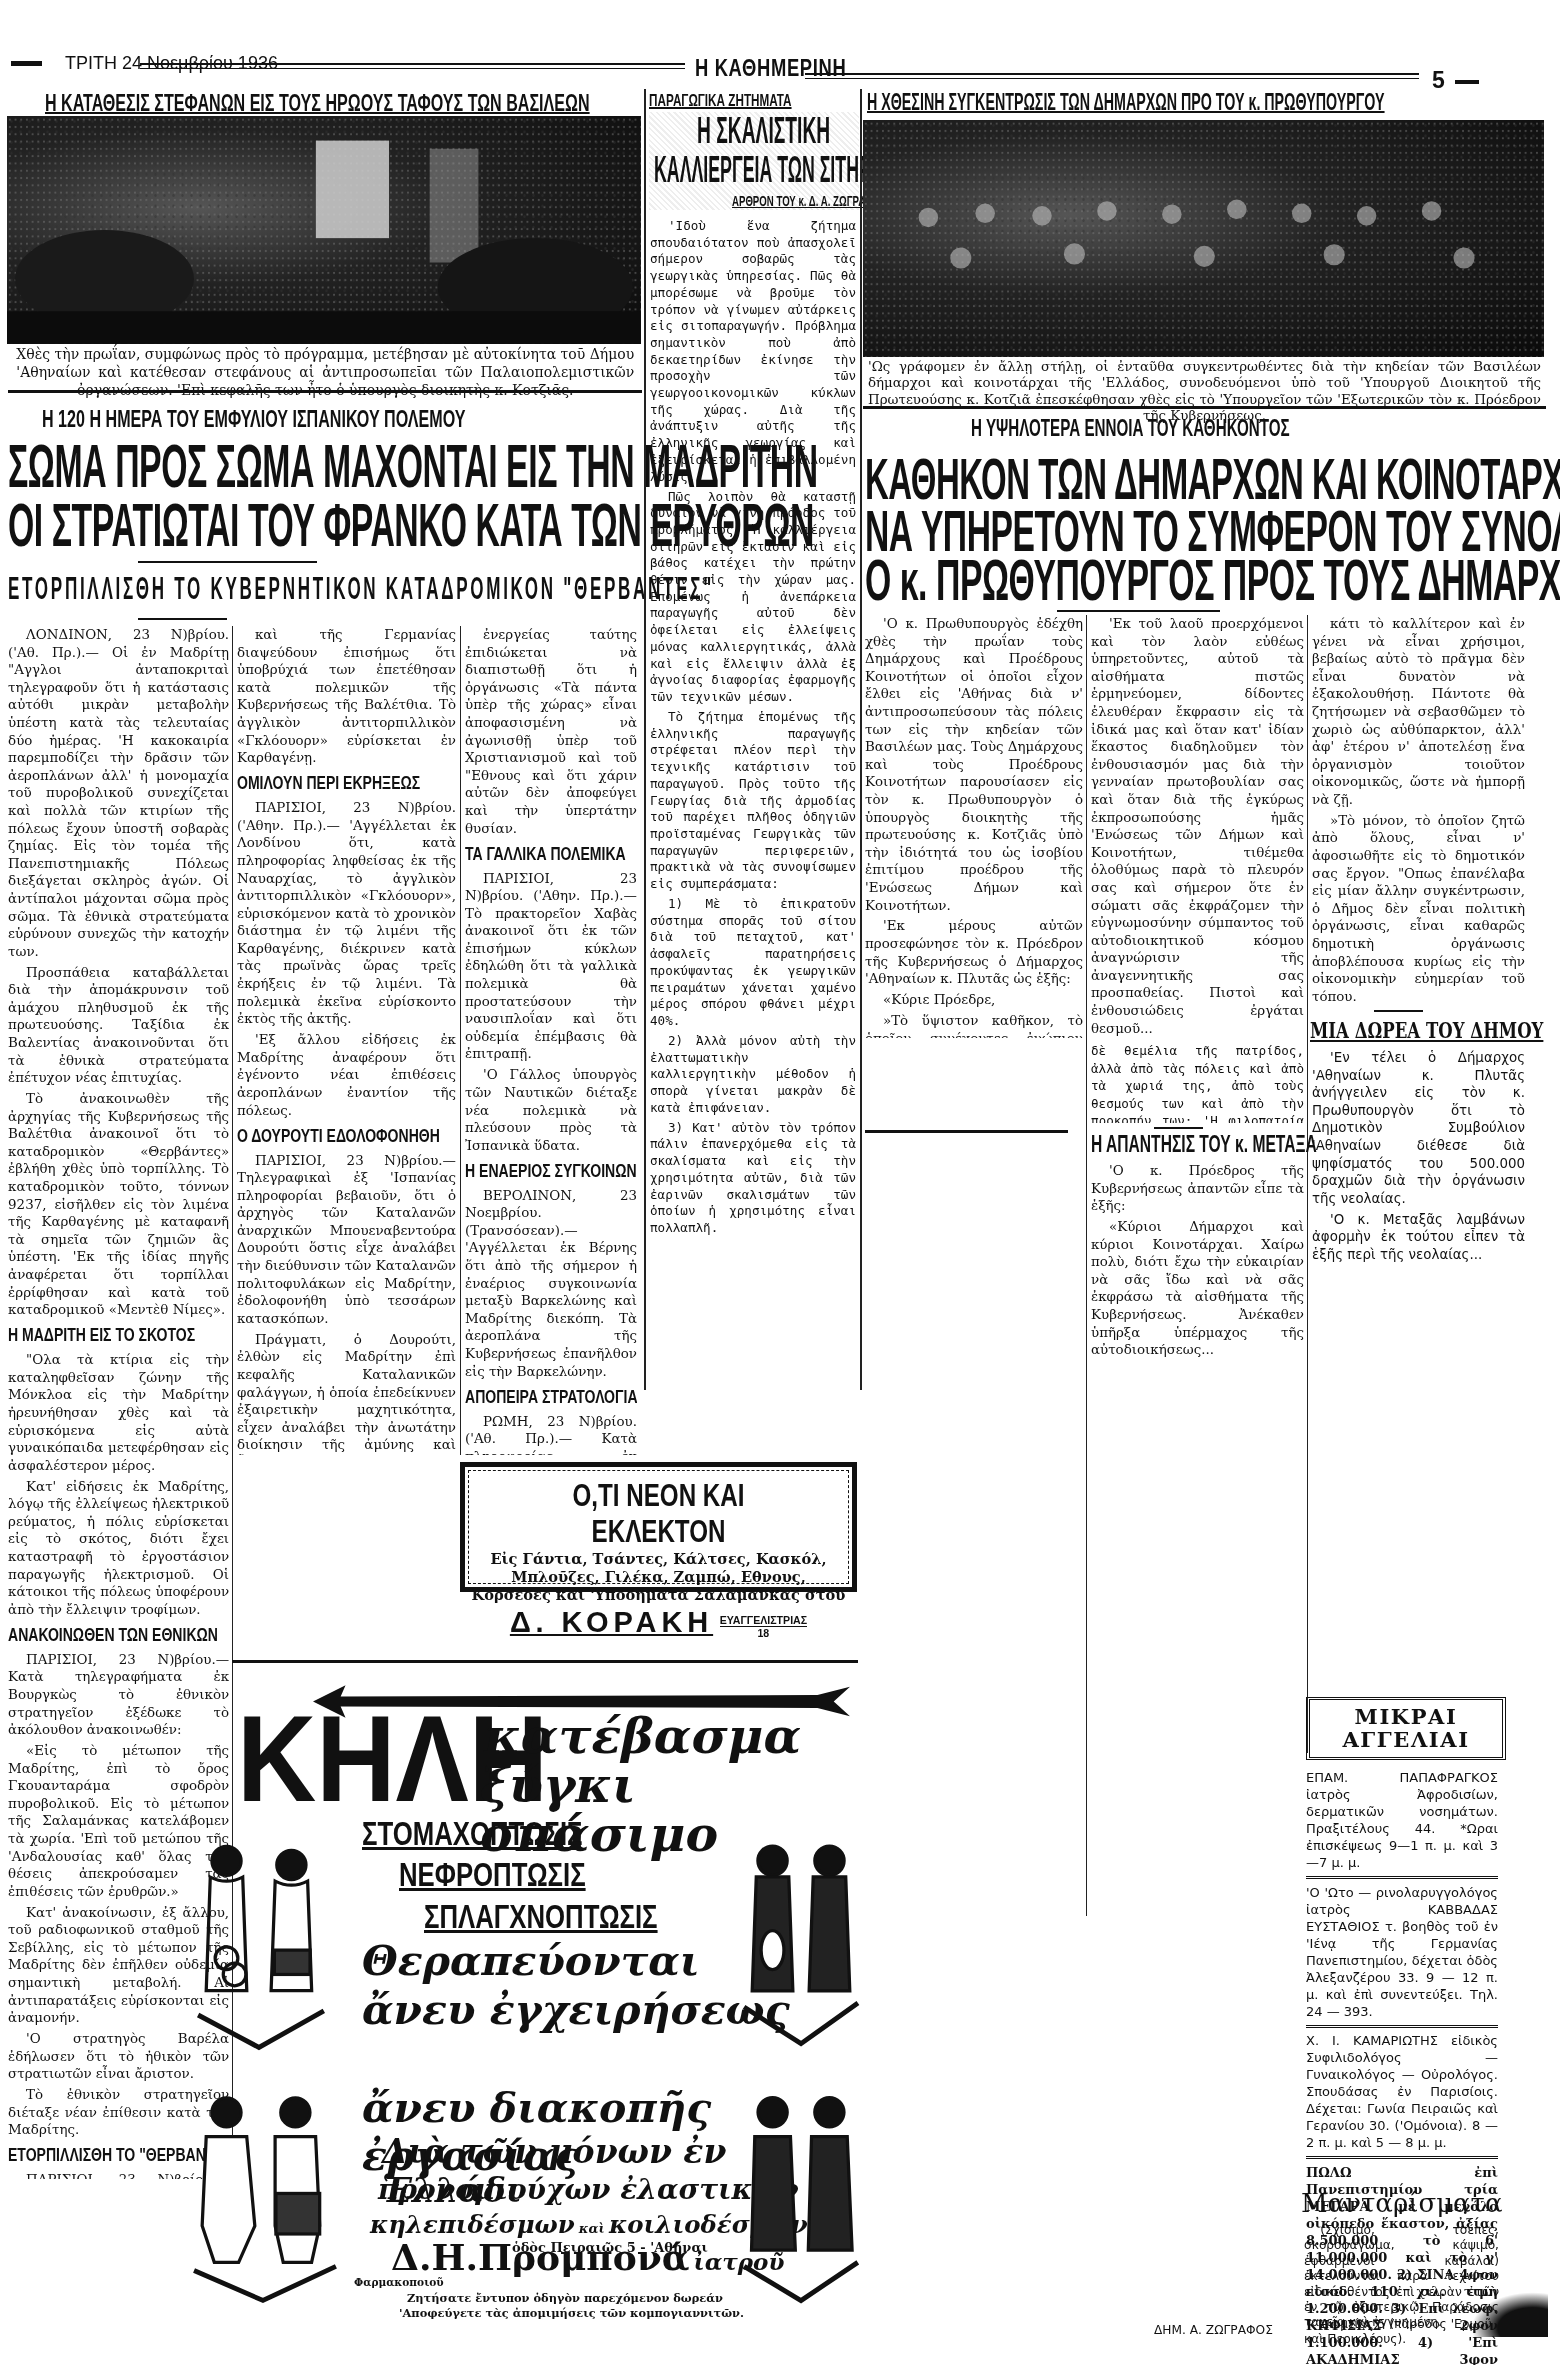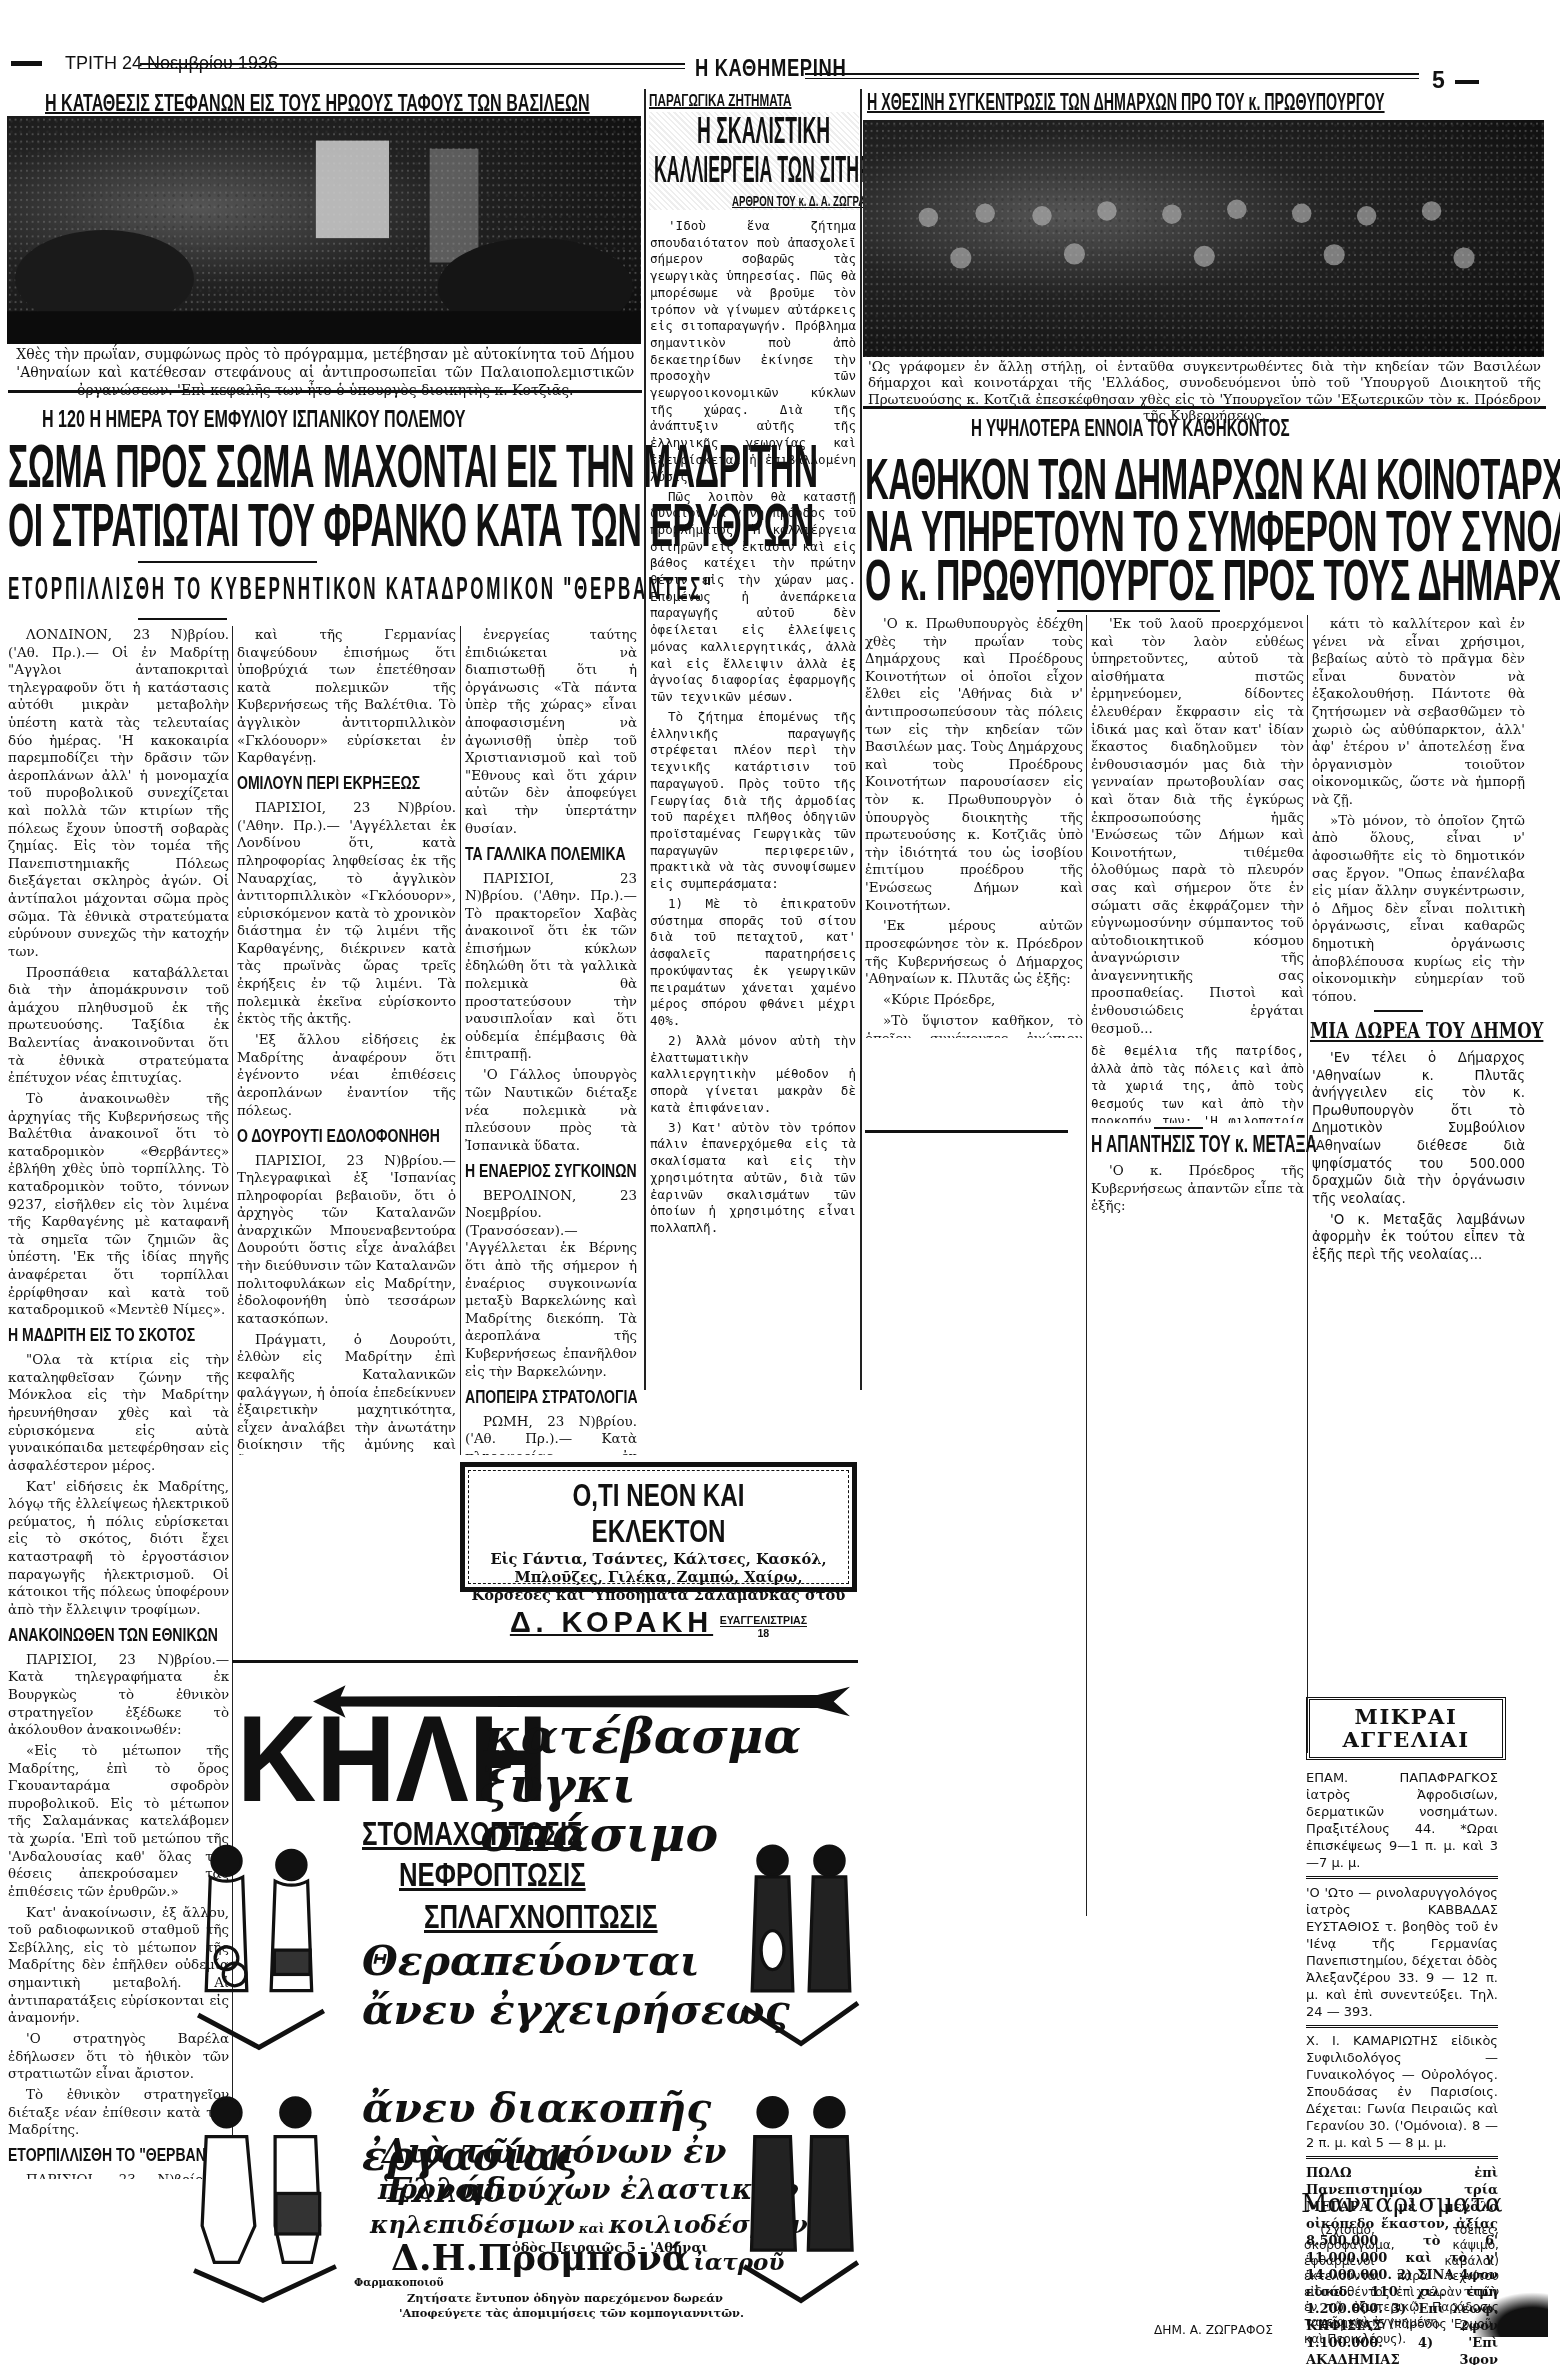--- a/index.html
+++ b/index.html
@@ -170,27 +170,28 @@
 
 <div class="abs col" style="left:865px;top:1042px;width:218px;height:106px;font-weight:bold;" id="mayors-c1-lower"></div>
 <div class="abs rule" style="left:865px;top:1130px;width:203px;height:3.3px;"></div>
 <div class="abs col" style="left:865px;top:1136px;width:218px;height:1187px;" id="mayors-c1b"></div>
 
 <div class="abs col" style="left:1091px;top:1042px;width:213px;height:81px;font-family:'DejaVu Sans Mono',monospace;font-size:12.6px;">δὲ θεμέλια τῆς πατρίδος, ἀλλὰ ἀπὸ τὰς πόλεις καὶ ἀπὸ τὰ χωριά της, ἀπὸ τοὺς θεσμούς των καὶ ἀπὸ τὴν προκοπήν των; 'Η φιλοπατρία τῶν τέκνων της καὶ ἡ πρὸς τὴν ἐθνικὴν κυβέρνησιν θερμὴ ἀφοσίωσίς των».</div>
 <div class="abs rule" style="left:1154px;top:1127px;width:49px;height:1.6px;"></div>
 <div class="abs subhead" style="left:1091px;top:1130px;font-size:24.4px;transform:scaleX(.64);">Η ΑΠΑΝΤΗΣΙΣ ΤΟΥ κ. ΜΕΤΑΞΑ</div>
 <div class="abs col" style="left:1091px;top:1162px;width:213px;height:1154px;" id="reply-body">
     <p>'Ο κ. Πρόεδρος τῆς Κυβερνήσεως ἀπαντῶν εἶπε τὰ ἑξῆς:</p>
+    <p>«Κύριοι Δήμαρχοι καὶ κύριοι Κοινοτάρχαι. Χαίρω πολὺ, διότι ἔχω τὴν εὐκαιρίαν νὰ σᾶς ἴδω καὶ νὰ σᾶς ἐκφράσω τὰ αἰσθήματα τῆς Κυβερνήσεως. Ἀνέκαθεν ὑπῆρξα ὑπέρμαχος τῆς αὐτοδιοικήσεως...</p>
   </div>
 <div class="abs" style="left:1154px;top:2323px;font:12.2px 'DejaVu Sans',sans-serif;">ΔΗΜ. Α. ΖΩΓΡΑΦΟΣ</div>
 
 <div class="abs ad-box" style="left:460px;top:1462px;width:397px;height:130px;border:5.7px solid #111;outline:1.6px dashed #111;outline-offset:-9.8px;padding-top:11.4px;">
   <div class="ad-title" style="font-size:31px;">Ο,ΤΙ ΝΕΟΝ ΚΑΙ ΕΚΛΕΚΤΟΝ</div>
   <div class="ad-line" style="font-size:14.6px;line-height:18px;">Εἰς Γάντια, Τσάντες, Κάλτσες, Κασκόλ,</div>
-  <div class="ad-line" style="font-size:14.6px;line-height:18px;">Μπλοῦζες, Γιλέκα, Ζαμπώ, Χαίρω,</div>
+  <div class="ad-line" style="font-size:14.6px;line-height:18px;">Μπλοῦζες, Γιλέκα, Ζαμπώ, Εθνους,</div>
   <div class="ad-line" style="font-size:14.6px;line-height:18px;">Κορσέδες καὶ 'Υποδήματα Σαλαμάνκας στοῦ</div>
   <div style="display:flex;justify-content:center;align-items:flex-end;gap:6.5px;margin-top:1.6px;">
     <span class="ad-brand" style="font-size:29px;letter-spacing:4.9px;text-decoration:underline;">Δ. ΚΟΡΑΚΗ</span>
     <span style="display:flex;flex-direction:column;align-items:center;font:bold 10.6px 'Liberation Sans',sans-serif;">
       <span style="border-bottom:1.6px solid #111;">ΕΥΑΓΓΕΛΙΣΤΡΙΑΣ</span>
       <span>18</span>
     </span>
   </div>
 </div>
 

